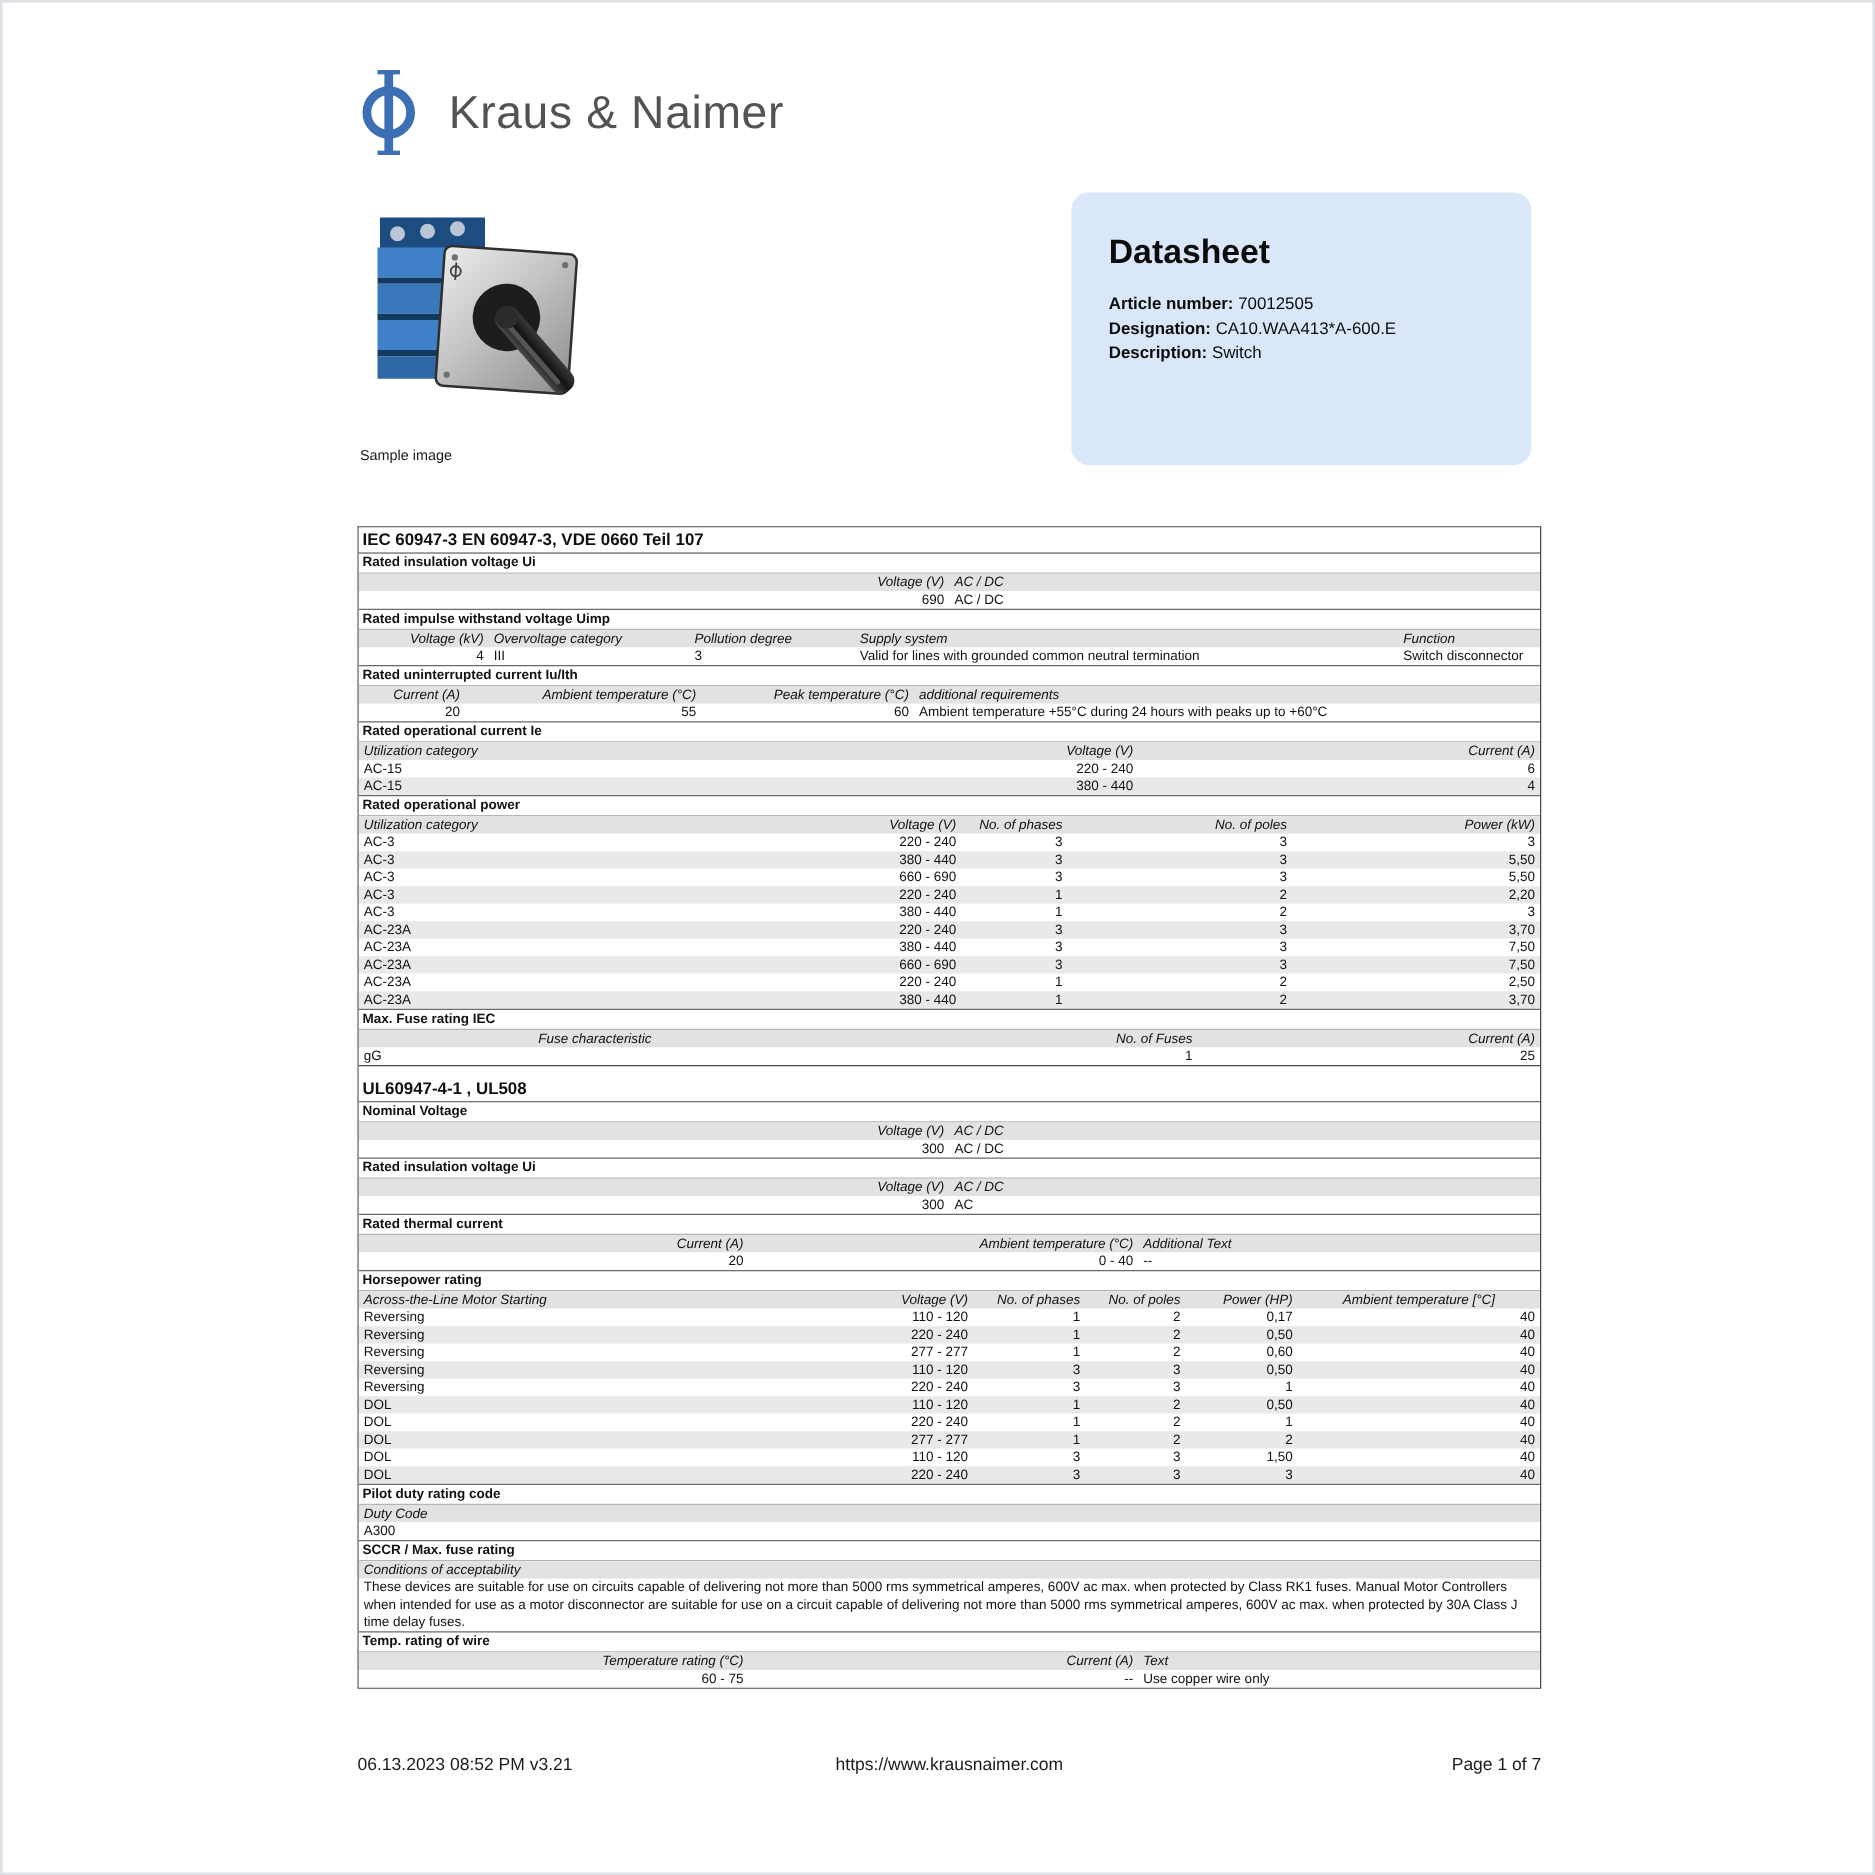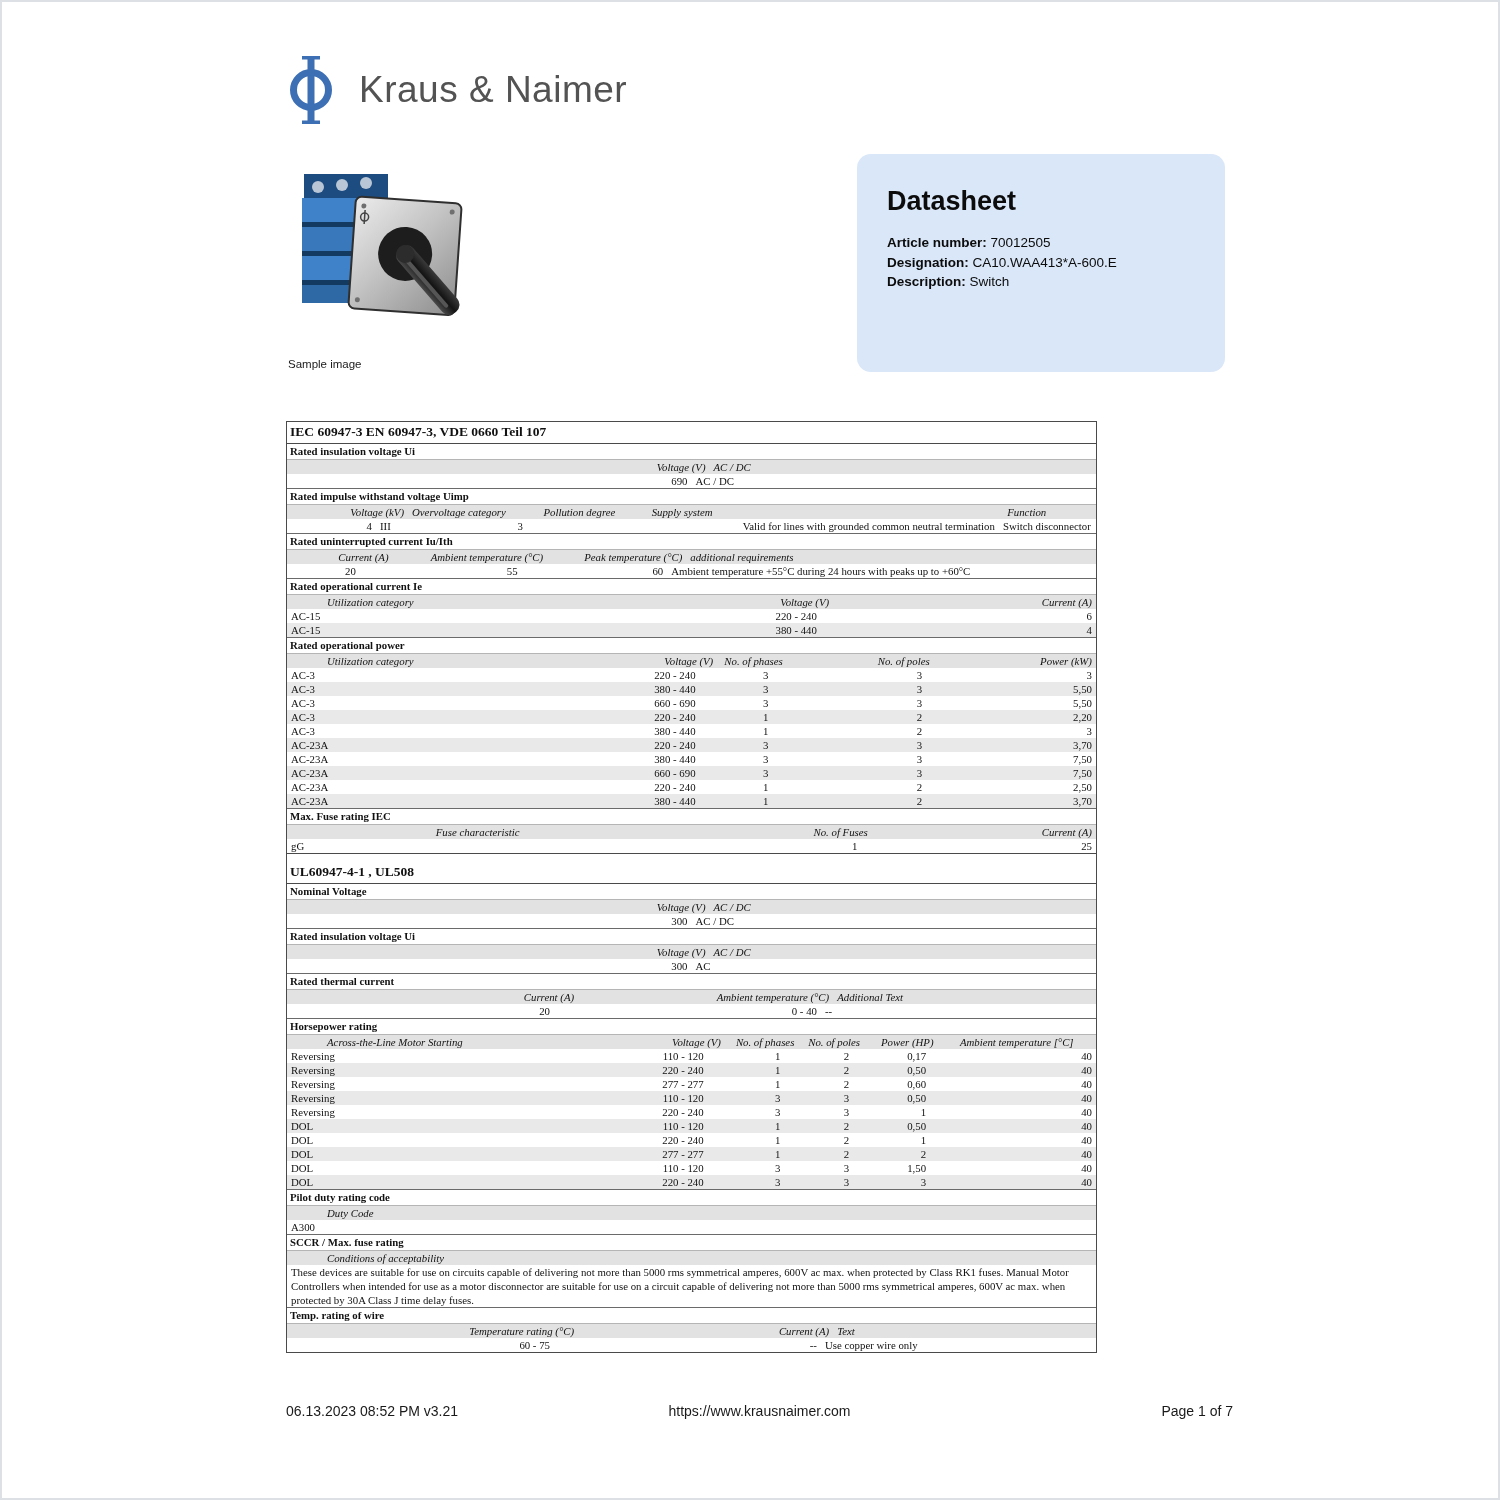--- a/index.html
+++ b/index.html
@@ -24,28 +24,28 @@
   .caption{ font-size:11.5px; color:#1a1a1a; margin-top:8px; }
 
   
   .card{ position:absolute; left:855px; top:152px; width:368px; height:218px;
          background:var(--card-bg); border-radius:14px; padding:32px 30px 0 30px; }
   .card h1{ font-size:27px; font-weight:bold; color:#0c0c0c; margin-bottom:16px; }
   .field{ font-size:13.5px; line-height:19.5px; color:#0c0c0c; }
   .field b{ font-weight:bold; }
 
   
-  .spec{ position:absolute; left:284px; top:419px; width:811px; border:1px solid #4a4a4a; background:#fff;font-family:Liberation Serif, serif; }
+  .spec{ position:absolute; left:284px; top:419px; width:947px; border:1px solid #4a4a4a; background:#fff; }
   .std-title{ font-size:13.5px; font-weight:bold; padding:2px 3px 3px 3px; border-bottom:1px solid #4a4a4a; background:#fff; }
   .std-title.ul{ border-top:1px solid #4a4a4a; padding-top:10px; }
   .sec-title{ font-size:10.8px; font-weight:bold; padding:1px 3px 2px 3px;
               border-top:1px solid #6a6a6a; border-bottom:1px solid #b5b5b5; background:#fff; }
   .std-title + .sec-title{ border-top:0; }
   .row{ display:flex; min-height:14px; background:#fff; }
-  .row.hdr{ background:var(--hdr-gray); font-style:italic;padding-left:36px; }
+  .row.hdr{ background:var(--hdr-gray); font-style:italic; }
   .row.alt{ background:var(--alt-gray); }
   .cell{ font-size:10.8px; line-height:14px; padding:0 4px; }
 
   
   .footer{ position:absolute; left:284px; top:1401px; width:947px; display:flex; align-items:baseline;
            font-size:14px; color:#1a1a1a; }
   .f-left{ flex:1; text-align:left; }
   .f-center{ flex:0 0 auto; }
   .f-right{ flex:1; text-align:right; }
 </style>
@@ -144,21 +144,21 @@
         <div class="cell" style="width: 11%; text-align: right;">Voltage (kV)</div>
         <div class="cell" style="width: 17%; text-align: left;">Overvoltage category</div>
         <div class="cell" style="width: 14%; text-align: left;">Pollution degree</div>
         <div class="cell" style="width: 46%; text-align: left;">Supply system</div>
         <div class="cell" style="width: 12%; text-align: left;">Function</div>
       </div>
       <div class="row plain">
         <div class="cell" style="width: 11%; text-align: right;">4</div>
         <div class="cell" style="width: 17%; text-align: left;">III</div>
         <div class="cell" style="width: 14%; text-align: left;">3</div>
-        <div class="cell" style="width: 46%; text-align: right;">Valid for lines with grounded common neutral termination</div>
+        <div class="cell" style="width: 46%; text-align: left;">Valid for lines with grounded common neutral termination</div>
         <div class="cell" style="width: 12%; text-align: left;">Switch disconnector</div>
       </div>
       <div class="sec-title">Rated uninterrupted current Iu/Ith</div>
       <div class="row hdr">
         <div class="cell" style="width: 9%; text-align: right;">Current (A)</div>
         <div class="cell" style="width: 20%; text-align: right;">Ambient temperature (°C)</div>
         <div class="cell" style="width: 18%; text-align: right;">Peak temperature (°C)</div>
         <div class="cell" style="width: 53%; text-align: left;">additional requirements</div>
       </div>
       <div class="row plain">

